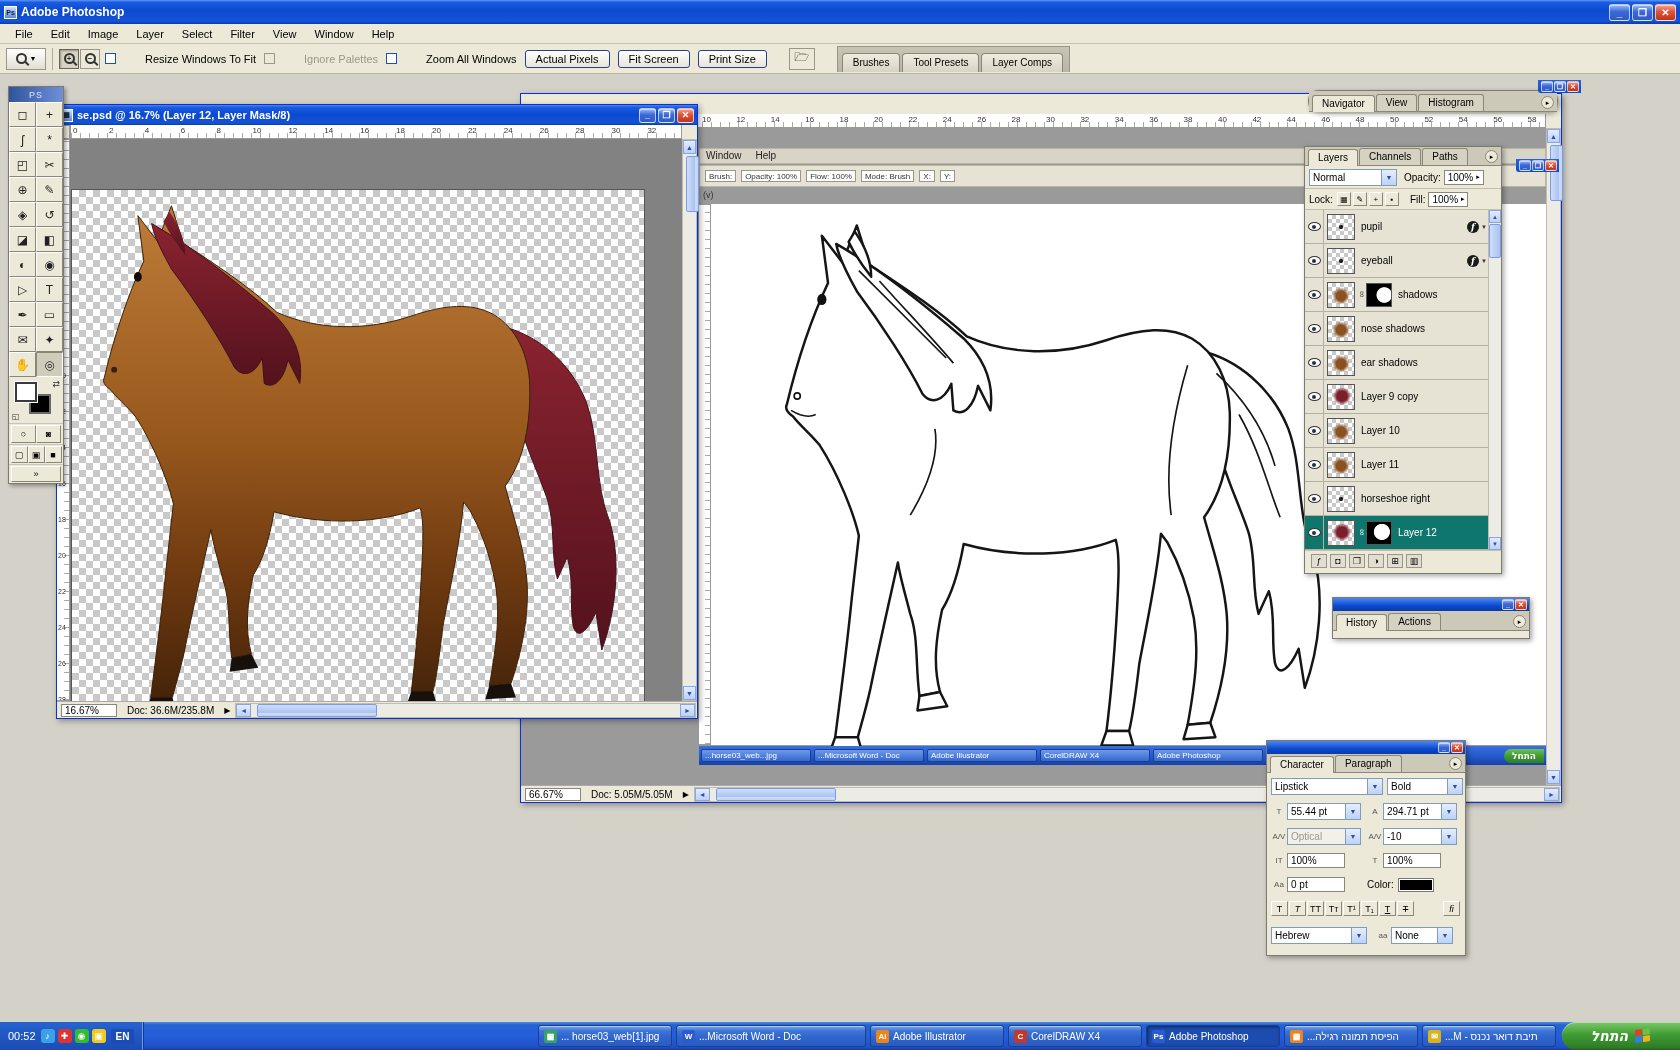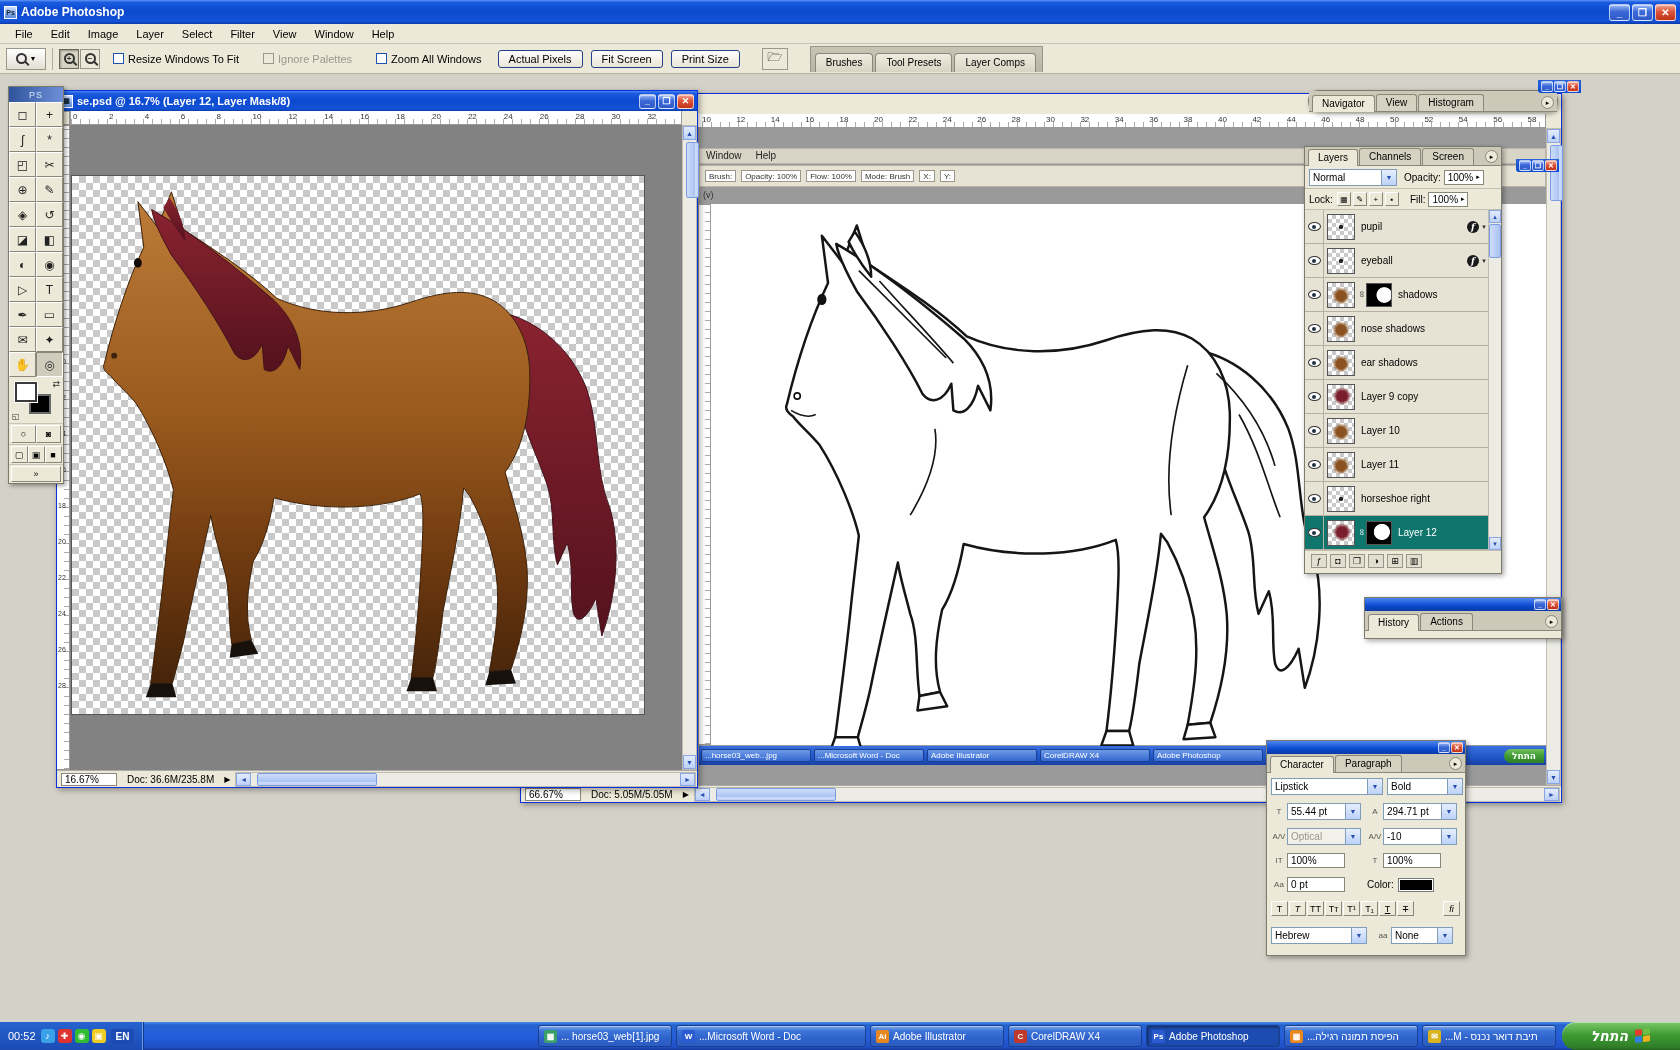--- a/index.html
+++ b/index.html
@@ -27,21 +27,21 @@
   #options-bar{position:absolute;left:0;top:44px;width:1680px;height:30px;background:#ece9d8;
     border-bottom:1px solid #b6b3a4;display:flex;align-items:center;padding-left:6px;z-index:8;}
   .vsep{width:1px;height:22px;background:#b0ad9e;margin:0 6px;}
   .tool-preview{width:40px;height:22px;border:1px solid #9a978a;background:linear-gradient(#fff,#e2dfd2);
     display:flex;align-items:center;justify-content:center;gap:3px;}
   .mag{width:11px;height:11px;border:2px solid #333;border-radius:50%;position:relative;
     font:bold 8px "Liberation Sans",sans-serif;display:flex;align-items:center;justify-content:center;color:#333;}
   .mag::after{content:"";position:absolute;width:2px;height:5px;background:#333;right:-3px;bottom:-4px;transform:rotate(-45deg);}
   .mini-btn{width:20px;height:20px;border:1px solid #9a978a;background:#ece9d8;display:flex;align-items:center;justify-content:center;margin-right:1px;}
   .mini-btn.pressed{background:#d8d4c4;border-color:#6a675a;box-shadow:inset 1px 1px 2px rgba(0,0,0,.3);}
-  .opt-check{display:flex;align-items:center;margin:0 12px;}
+  .opt-check{display:flex;align-items:center;margin:0 4px;gap:25px;}
   .opt-check .box{width:11px;height:11px;border:1px solid #1c52b0;background:#fff;margin-right:4px;}
   .opt-check.disabled{color:#9a978c;}
   .opt-check.disabled .box{border-color:#9a978c;background:#ece9d8;}
   .opt-btn{border:1px solid #27408b;border-radius:3px;background:linear-gradient(#fefefe,#e8e5d6);
     padding:2px 10px;margin:0 4px;font-size:11px;}
   .well{display:flex;align-items:flex-end;height:26px;margin-left:22px;padding:0 4px;
     background:linear-gradient(#c9c5b4,#b9b5a4);border:1px solid #98948a;border-bottom:none;}
   .well-tab{padding:3px 10px 4px;border:1px solid #8a887c;border-bottom:none;border-radius:4px 4px 0 0;
     background:linear-gradient(#efecdf,#d8d4c4);margin-right:2px;font-size:10px;}
   .browser-btn{width:26px;height:22px;border:1px solid #9a978a;background:#ece9d8;margin-left:18px;
@@ -374,21 +374,21 @@
       <span style="margin:8px 6px;">Doc: 5.05M/5.05M</span>
       <div class="status-arrow">▶</div>
       <div class="hscroll">
         <div class="arr" style="left:0">◄</div>
         <div class="thumb"></div>
         <div class="arr" style="right:0">►</div>
       </div>
     </div>
   </div>
 
-  <div class="doc-win" id="doc1" style="left:56px;top:90px;width:642px;height:698px;z-index:2;">
+  <div class="doc-win" id="doc1" style="left:56px;top:104px;width:642px;height:615px;z-index:2;">
     <div class="doc-title">
       <div class="doc-icon">▦</div>
       <span>se.psd @ 16.7% (Layer 12, Layer Mask/8)</span>
       <div class="spacer"></div>
       <div class="tb-btn sm">_</div>
       <div class="tb-btn sm">❐</div>
       <div class="tb-btn sm close">✕</div>
     </div>
     <div class="ruler-corner" style="left:0;top:20px;"></div>
     <div class="ruler-h" id="d1-ruler-h" style="left:13px;top:20px;right:15px;">
@@ -527,21 +527,21 @@
   <div class="win-frag" style="left:1516px;top:159px;">
     <div class="tb-btn xs">_</div>
     <div class="tb-btn xs">❐</div>
     <div class="tb-btn xs close">✕</div>
   </div>
 
   <div class="palette" id="layers-panel">
     <div class="tab-row" id="layers-tabs">
         <span class="tab active">Layers</span>
         <span class="tab">Channels</span>
-        <span class="tab">Screen</span>
+        <span class="tab">Paths</span>
         <span class="round-btn">▸</span>
       </div>
     <div id="layers-opts">
       <div class="combo" style="width:88px">
         <span class="val">Normal</span>
         <span class="drop">▼</span>
       </div>
       <span style="margin:0 3px 0 7px;font-size:10px">Opacity:</span>
       <div class="numbox" style="width:40px">
         <span>100%</span>
@@ -654,21 +654,21 @@
     <div id="layers-bottom">
         <span class="pb-icon">ƒ</span>
         <span class="pb-icon">◘</span>
         <span class="pb-icon">❐</span>
         <span class="pb-icon">◑</span>
         <span class="pb-icon">⊞</span>
         <span class="pb-icon">▥</span>
       </div>
   </div>
 
-  <div class="palette" id="history-panel" style="left:1364px;top:597px;width:198px;height:42px;">
+  <div class="palette" id="history-panel" style="left:1332px;top:597px;width:198px;height:42px;">
     <div class="pal-title">
       <div class="spacer"></div>
       <div class="tb-btn xs">_</div>
       <div class="tb-btn xs close">✕</div>
     </div>
     <div class="tab-row" style="height:20px" id="history-tabs">
         <span class="tab active">History</span>
         <span class="tab">Actions</span>
         <span class="round-btn">▸</span>
       </div>

